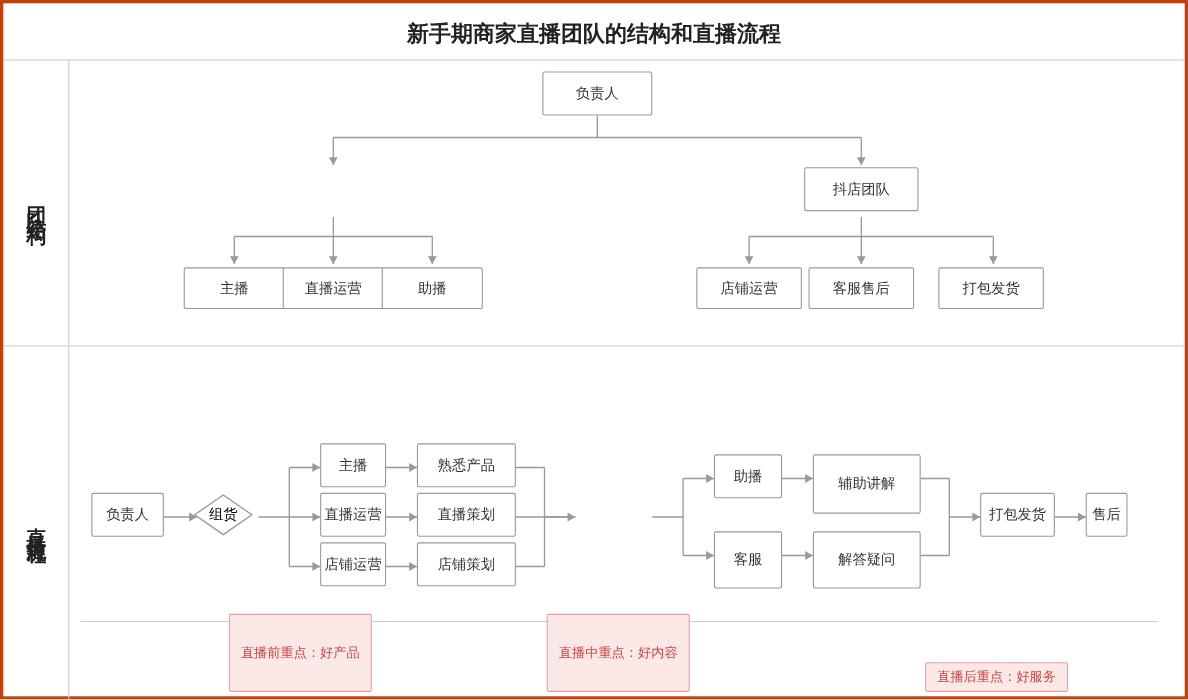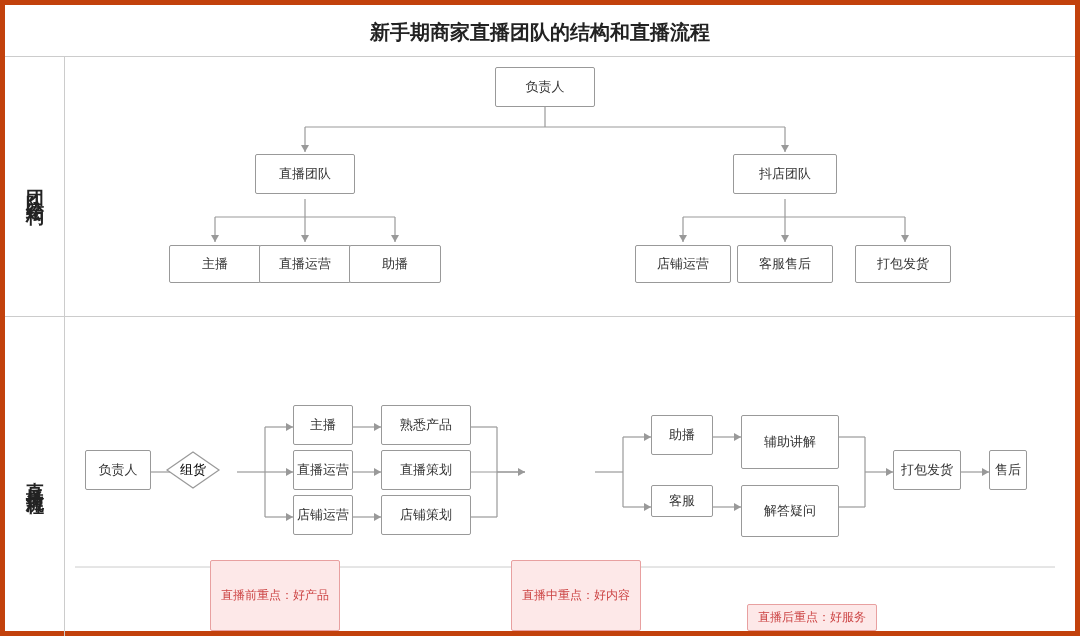--- a/index.html
+++ b/index.html
@@ -7,21 +7,21 @@
       font-family: "PingFang SC", "Microsoft YaHei", sans-serif;
       background: #fff;
       width: 1080px;
       height: 636px;
       overflow: hidden;
     }
     .page {
       width: 1080px;
       height: 636px;
       background: #fff;
-      border: 5px solid #c2410c;
+      border: 3px solid #c2410c;
     }
     .title-bar {
       text-align: center;
       padding: 14px 0 10px;
       font-size: 20px;
       font-weight: bold;
       color: #222;
       border-bottom: 1px solid #ccc;
     }
     .main-content {
@@ -132,23 +132,20 @@
           <line x1="840" y1="160" x2="840" y2="185" stroke="#999" stroke-width="1.2"></line>
           <polygon points="618,185 614,178 622,178" fill="#999"></polygon>
           <polygon points="720,185 716,178 724,178" fill="#999"></polygon>
           <polygon points="840,185 836,178 844,178" fill="#999"></polygon>
         </svg>
 
         <div class="box box-rect" style="left:430px;top:10px;width:100px;height:40px;">
           <span>负责人</span>
         </div>
 
-        <div class="box box-rect" style="left:190px;top:97px;width:100px;height:40px;">
-          <span>直播团队</span>
-        </div>
 
         <div class="box box-rect" style="left:668px;top:97px;width:104px;height:40px;">
           <span>抖店团队</span>
         </div>
 
         <div class="box box-rect" style="left:104px;top:188px;width:92px;height:38px;">
           <span>主播</span>
         </div>
 
         <div class="box box-rect" style="left:194px;top:188px;width:92px;height:38px;">
@@ -232,21 +229,21 @@
 
           <line x1="10" y1="250" x2="990" y2="250" stroke="#ccc" stroke-width="1"></line>
           <line x1="420" y1="250" x2="420" y2="250" stroke="#ccc" stroke-width="1"></line>
           <line x1="700" y1="250" x2="700" y2="250" stroke="#ccc" stroke-width="1"></line>
         </svg>
 
         <div class="box box-rect" style="left:20px;top:133px;width:66px;height:40px;">
           <span>负责人</span>
         </div>
 
-        <div style="position:absolute;left:100px;top:133px;width:56px;height:40px;display:flex;align-items:center;justify-content:center;">
+        <div style="position:absolute;left:112px;top:133px;width:56px;height:40px;display:flex;align-items:center;justify-content:center;">
           <svg width="56" height="40" style="position:absolute;top:0;left:0;">
             <polygon points="28,2 54,20 28,38 2,20" fill="white" stroke="#999" stroke-width="1.2"></polygon>
           </svg>
           <span style="position:relative;z-index:1;font-size:13px;">组货</span>
         </div>
 
         <div class="box box-rect" style="left:228px;top:88px;width:60px;height:40px;">
           <span>主播</span>
         </div>
 
@@ -268,52 +265,52 @@
 
         <div class="box box-rect" style="left:316px;top:178px;width:90px;height:40px;">
           <span>店铺策划</span>
         </div>
 
 
         <div class="box box-rect" style="left:586px;top:98px;width:62px;height:40px;">
           <span>助播</span>
         </div>
 
-        <div class="box box-rect" style="left:586px;top:168px;width:62px;height:32px;">
+        <div class="box box-rect" style="left:586px;top:168px;width:62px;height:52px;">
           <span>客服</span>
         </div>
 
         <div class="box box-rect" style="left:676px;top:98px;width:98px;height:54px;">
           <span>辅助讲解</span>
         </div>
 
         <div class="box box-rect" style="left:676px;top:168px;width:98px;height:52px;">
           <span>解答疑问</span>
         </div>
 
         <div class="box box-rect" style="left:828px;top:133px;width:68px;height:40px;">
           <span>打包发货</span>
         </div>
 
         <div class="box box-rect" style="left:924px;top:133px;width:38px;height:40px;">
           <span>售后</span>
         </div>
 
-        <div style="position:absolute;bottom:10px;left:80px;display:flex;gap:16px;">
+        <div style="position:absolute;bottom:10px;left:80px;display:flex;gap:4px;">
           <div style="width:260px;display:flex;justify-content:center;">
             <div class="box box-rect box-highlight" style="position:relative;width:auto;padding:4px 10px;font-size:12px;border-color:#e8a0a0;background:#fde8e8;color:#c44;">
               <span>直播前重点：好产品</span>
             </div>
           </div>
           <div style="width:310px;display:flex;justify-content:center;">
             <div class="box box-rect box-highlight" style="position:relative;width:auto;padding:4px 10px;font-size:12px;border-color:#e8a0a0;background:#fde8e8;color:#c44;">
               <span>直播中重点：好内容</span>
             </div>
           </div>
-          <div style="width:250px;display:flex;justify-content:flex-start;margin-top:44px;">
+          <div style="width:250px;display:flex;justify-content:flex-end;margin-top:44px;">
             <div class="box box-rect box-highlight" style="position:relative;width:auto;padding:4px 10px;font-size:12px;border-color:#e8a0a0;background:#fde8e8;color:#c44;">
               <span>直播后重点：好服务</span>
             </div>
           </div>
         </div>
 
       </div>
     </div>
 
   </div>

